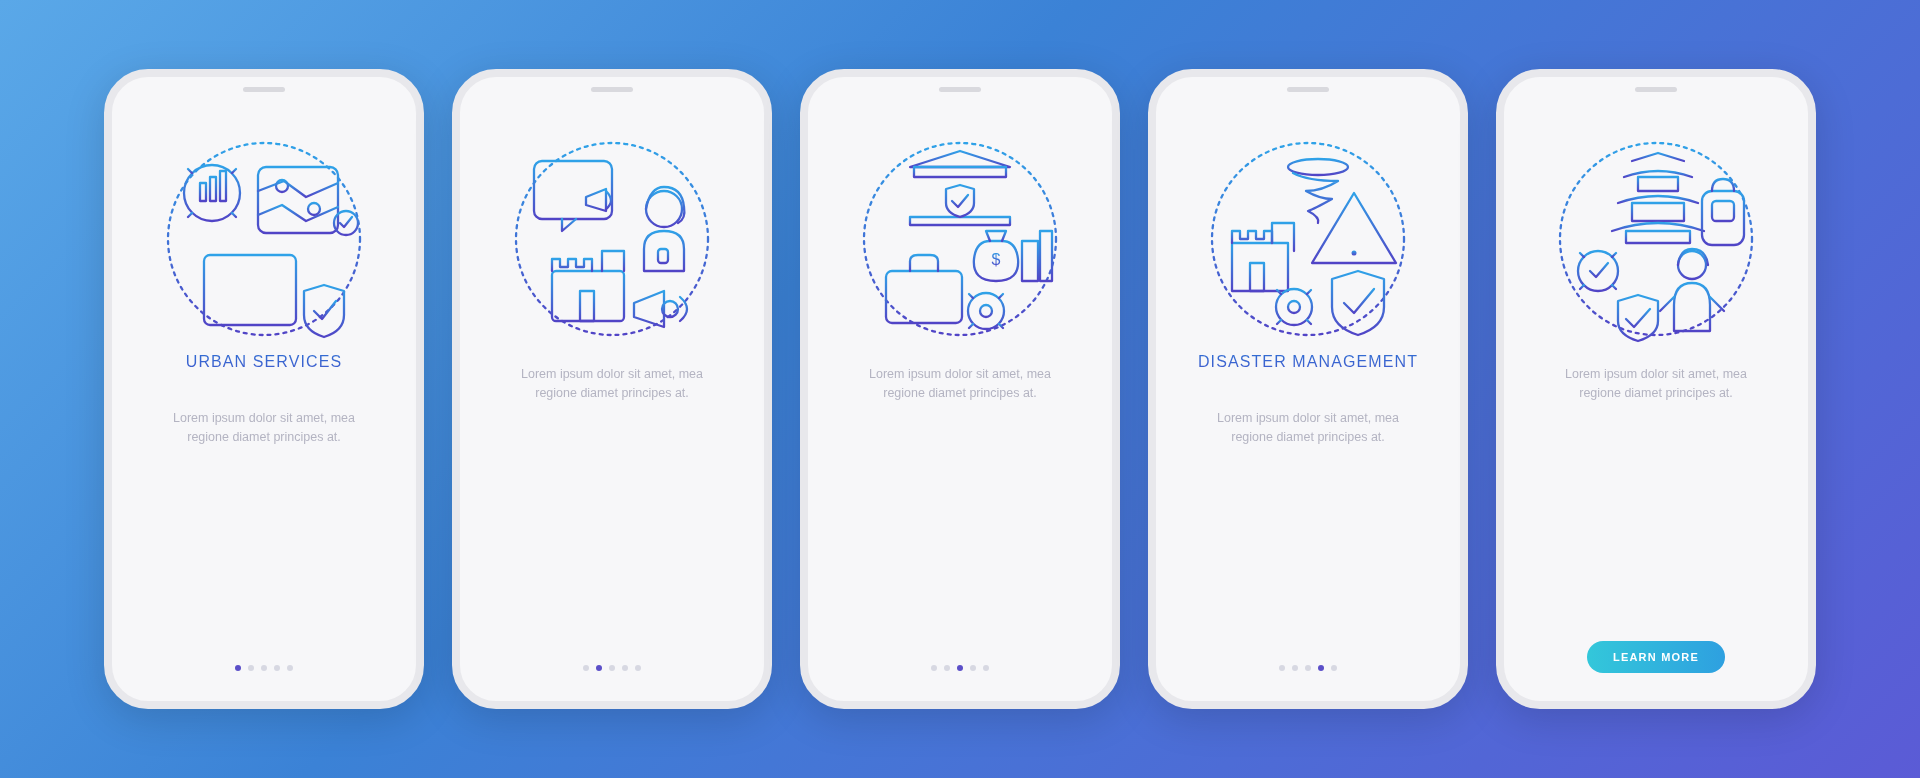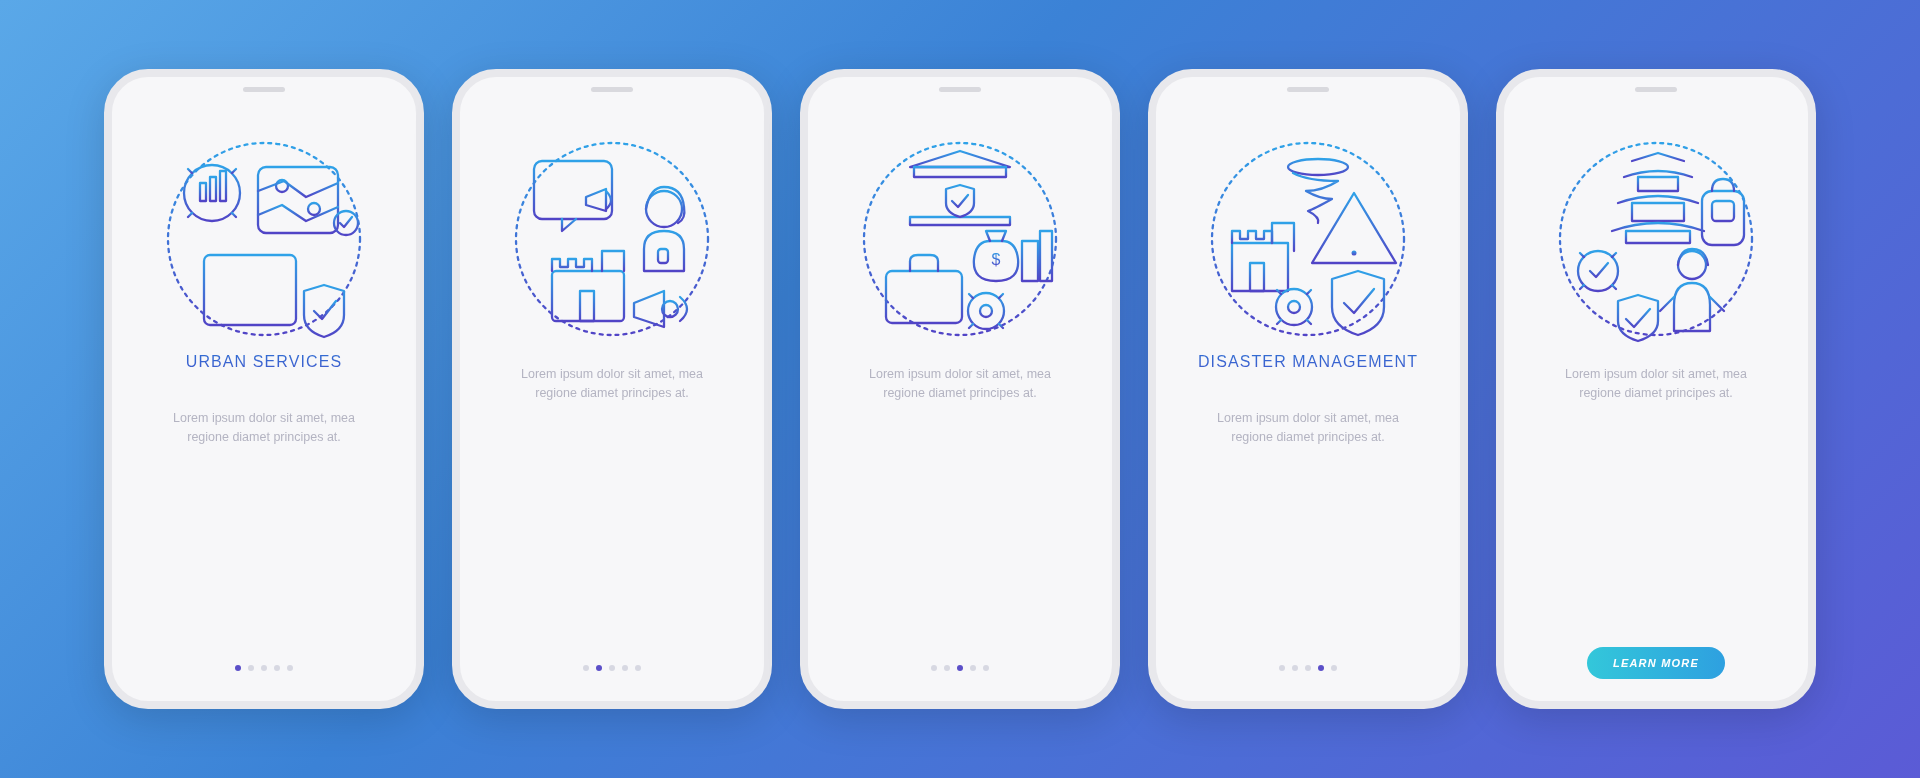--- a/index.html
+++ b/index.html
@@ -83,22 +83,22 @@
   .dot.active { background: #5B4FC8; }
   .cta {
     background: linear-gradient(90deg, #33C7DA 0%, #2EA0E0 100%);
     color: #fff;
     border: none;
     font-size: 11px;
     font-weight: 700;
     letter-spacing: 1.2px;
     padding: 10px 26px;
     border-radius: 999px;
+    margin-bottom: 6px;
     cursor: pointer;
-    font-style: italic;
   }
   
   .grad-stop1 { stop-color: #2FA2E8; }
   .grad-stop2 { stop-color: #5144C6; }
 </style>
 </head>
 <body>
 
 <svg width="0" height="0" style="position:absolute">
   <defs>

